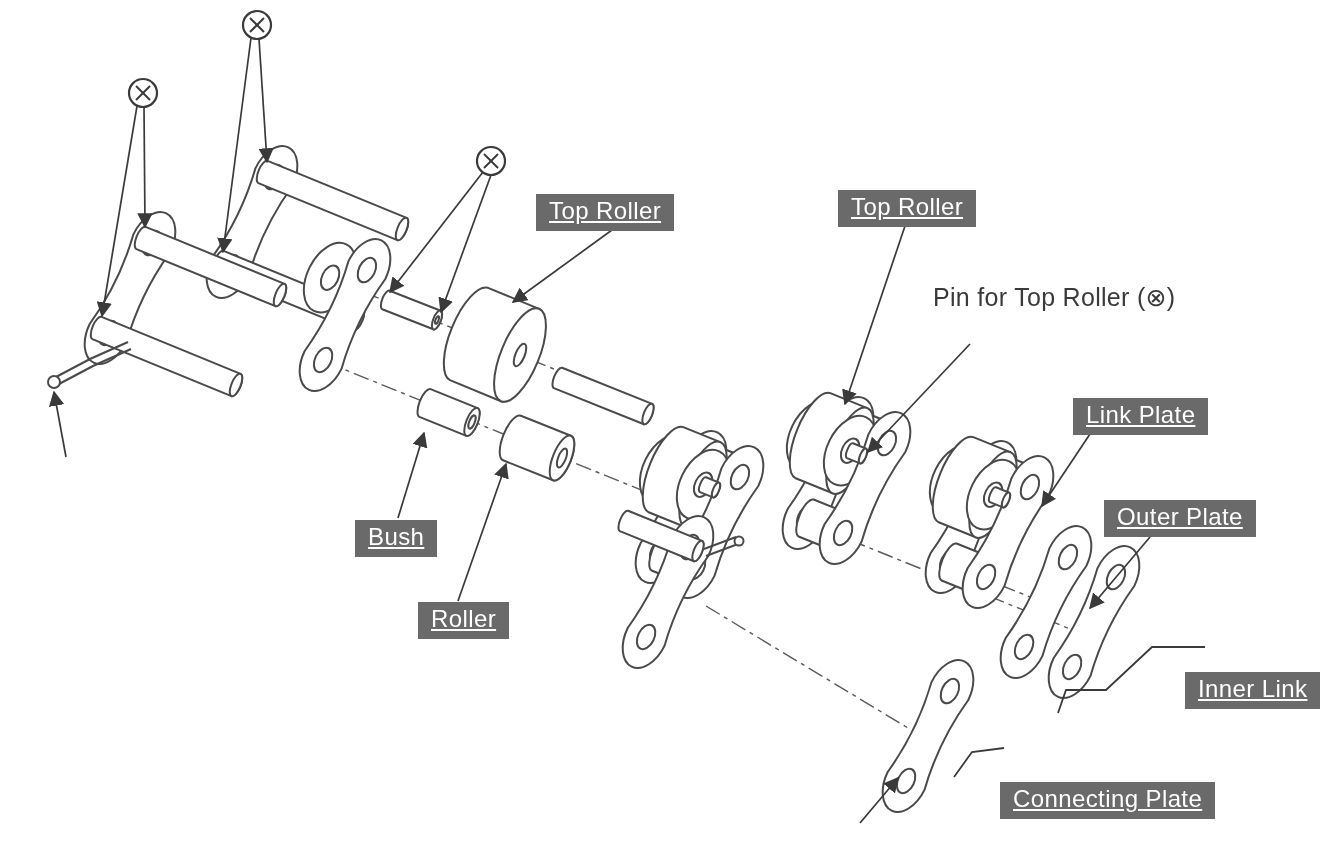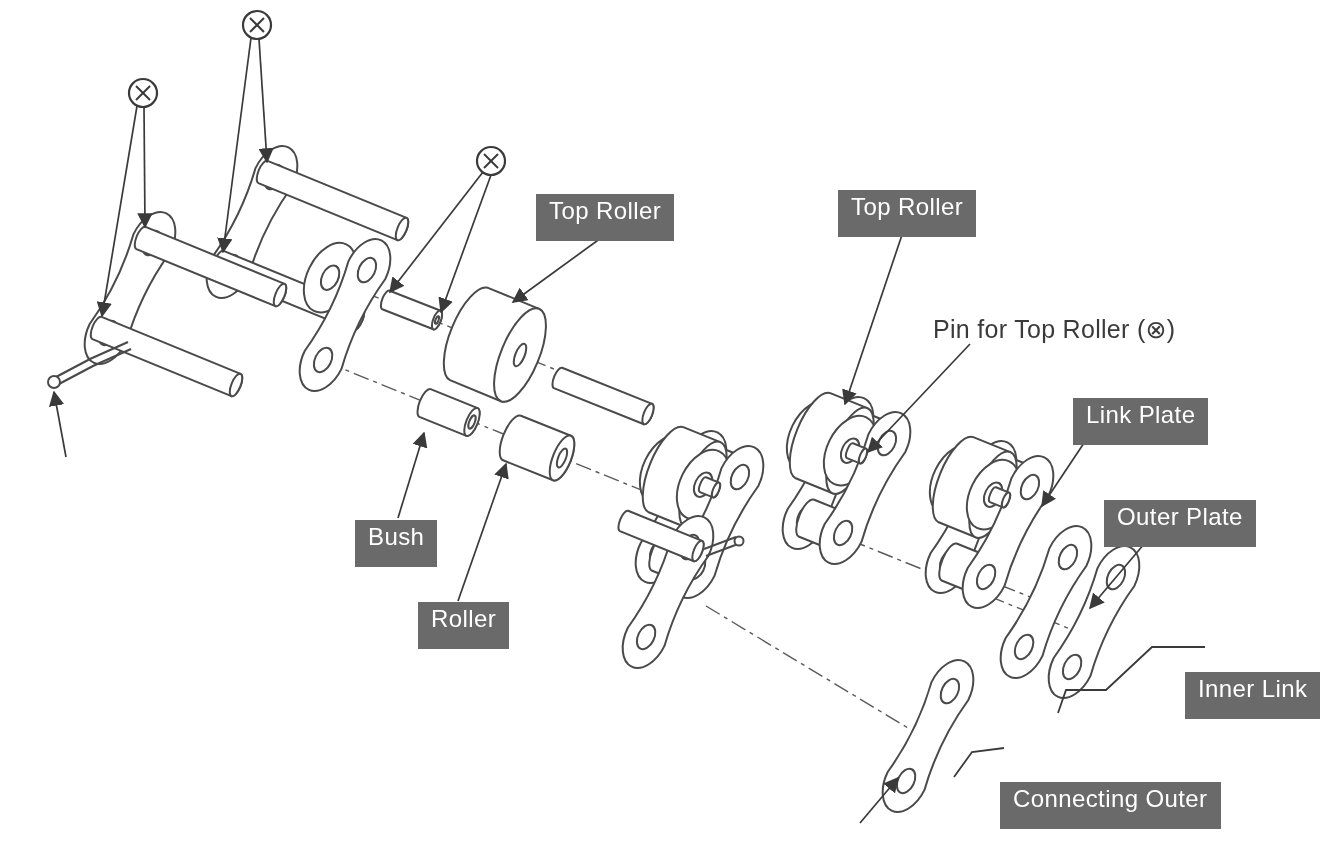--- a/index.html
+++ b/index.html
@@ -1,26 +1,26 @@
 <!DOCTYPE html>
 <html><head>
 <meta charset="utf-8">
 <style>
   html,body{margin:0;padding:0;background:#fff;}
   body{width:1341px;height:868px;font-family:"Liberation Sans",sans-serif;}
   .stage{position:relative;width:1341px;height:868px;overflow:hidden;background:#fff;}
   svg{position:absolute;left:0;top:0;}
   .tag{
     position:absolute;background:#6a6a6a;color:#fff;
-    font-size:24px;line-height:1.12;padding:4px 13px 16px;
-    white-space:nowrap;letter-spacing:.4px;
+    font-size:24px;line-height:1.12;padding:4px 13px 6px;
+    white-space:nowrap;letter-spacing:.4px;text-decoration:underline;
   }
   .note{
     position:absolute;color:#3a3a3a;font-size:25px;line-height:1.3;
-    white-space:nowrap;letter-spacing:.3px;margin-top:32px;
+    white-space:nowrap;letter-spacing:.3px;
   }
 </style>
 </head>
 <body>
 
 <div class="stage">
 
   <svg id="scene" width="1341" height="868" viewBox="0 0 1341 868">
     <defs>
       <marker id="ah" viewBox="0 0 10 10" refX="9" refY="5" markerWidth="9" markerHeight="9" orient="auto">
@@ -245,18 +245,18 @@
       <polyline points="1004,748 972,752 954,777" fill="none" stroke="#3a3a3a" stroke-width="1.8"></polyline>
     </svg>
 
   <div class="tag" style="left:355px;top:520px">Bush</div>
   <div class="tag" style="left:418px;top:602px">Roller</div>
   <div class="tag" style="left:536px;top:194px">Top Roller</div>
   <div class="tag" style="left:838px;top:190px">Top Roller</div>
   <div class="tag" style="left:1073px;top:398px">Link Plate</div>
   <div class="tag" style="left:1185px;top:672px">Inner Link</div>
   <div class="tag" style="left:1104px;top:500px">Outer Plate</div>
-  <div class="tag" style="left:1000px;top:782px">Connecting Outer</div>
+  <div class="tag" style="left:1000px;top:782px">Connecting Plate</div>
 
   <div class="note" style="left:933px;top:281px">
     <div>Pin for Top Roller (⊗)</div>
   </div>
 </div>
 
 </body></html>

